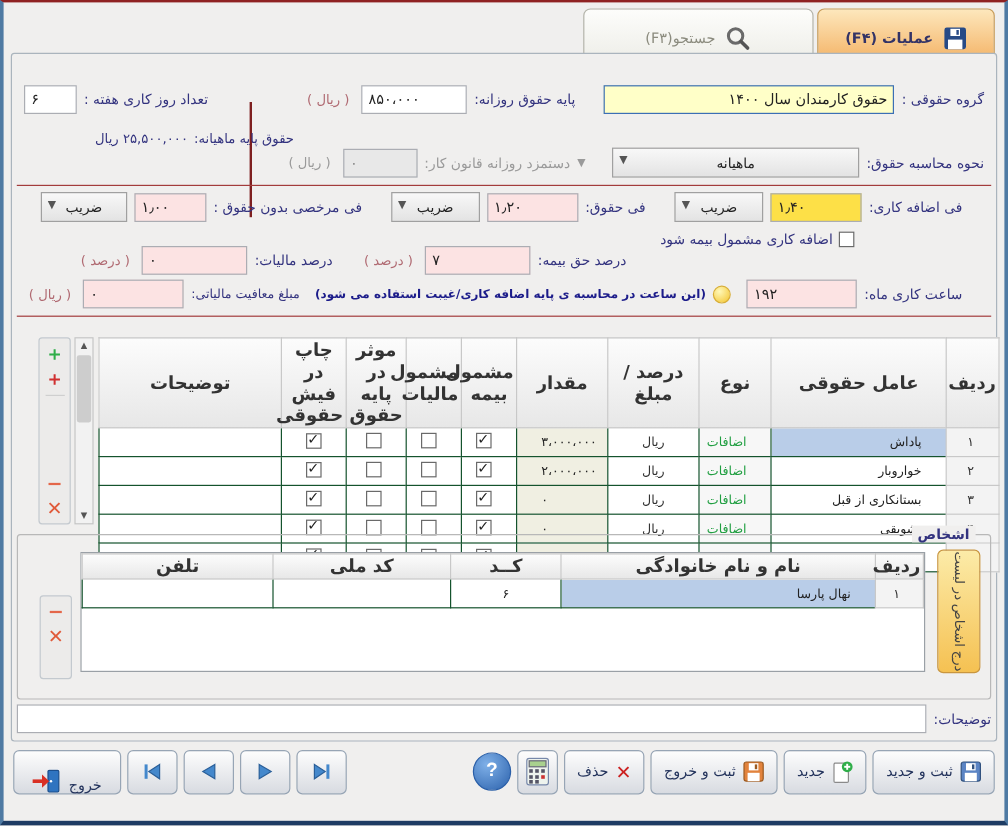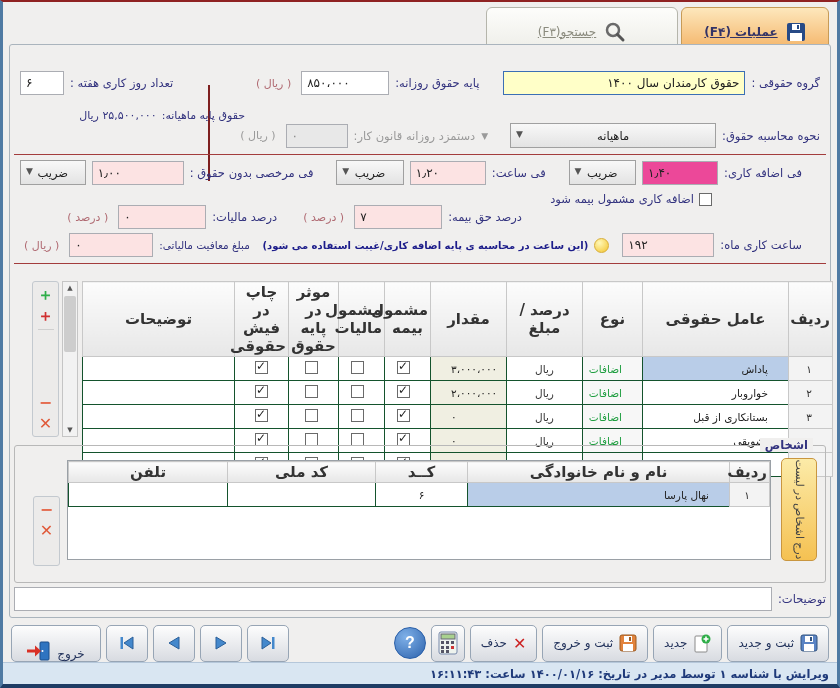--- a/index.html
+++ b/index.html
@@ -6,35 +6,35 @@
   body { background:#c9c9c9; font-family:"DejaVu Sans", sans-serif; }
   .window{
     position:relative; width:840px; height:688px; background:#f0efee;
     border-left:3px solid #4f7aa3; border-right:3px solid #4f7aa3;
     border-top:2px solid #8f2222; border-bottom:4px solid #1e3c64;
     direction:rtl; overflow:hidden; font-size:12px; color:#2e2e7a;
   }
   
   .tabstrip{ position:absolute; top:5px; right:8px; display:flex; gap:3px; }
   .tab{ height:49px; display:flex; align-items:center; justify-content:center; gap:8px;
-        border-radius:6px; padding:0 14px; cursor:default;text-decoration:underline; }
+        border-radius:6px; padding:0 14px; cursor:default; }
   .tab.active{ width:148px; background:linear-gradient(#fde7bc,#f3ae5e);
         border:1px solid #c79b57; color:#333366; font-weight:bold; }
   .tab.inactive{ width:192px; background:linear-gradient(#fdfdfb,#ecece6);
         border:1px solid #b5b5ab; color:#8b8b7e; }
   
   .panel{ position:absolute; top:42px; left:6px; right:6px; height:574px;
           border:1px solid #aab4bd; border-radius:3px; background:#f0efee; }
   .lbl{ color:#33337f; font-size:11.5px; white-space:nowrap; }
   .unit{ color:#b06a72; font-size:11px; white-space:nowrap; margin:0 4px; }
   .dis{ color:#9a9a9a !important; }
   .inp{ height:24px; border:1px solid #abadb3; background:#fff; font-family:inherit;
         font-size:12px; color:#222; padding:0 5px; text-align:left; direction:ltr; }
   .inp.yellow{ background:#ffffc8; border:1px solid #3b6fb5; text-align:right; direction:rtl; }
-  .inp.green{ background:#ec4899; }
+  .inp.green{ background:#fde047; }
   .inp.pink{ background:#fce3e3; }
   .inp.gray{ background:#e8e8e8; color:#8a8a8a; }
   .sel{ position:relative; height:25px; background:linear-gradient(#f8f8f8,#e3e3e3);
         border:1px solid #a0a0a0; display:flex; align-items:center;
         justify-content:center; font-size:11.5px; color:#222; }
   .sel .arr{ position:absolute; left:5px; top:5px; font-size:9px; color:#555; }
   .frow{ position:absolute; right:10px; left:10px; display:flex; align-items:center; gap:6px; }
   .spacer{ flex:1; }
   .sep{ position:absolute; left:4px; right:4px; height:1px; background:#a33c3c; }
   .cbx{ width:13px; height:13px; border:1px solid #6a6a6a; background:#fff;
@@ -158,29 +158,29 @@
     <div class="sep" style="top:109px;"></div>
 
     <div class="frow" style="top:115px; right:28px;">
       <span class="lbl">فی اضافه کاری:</span>
       <input class="inp green" style="width: 76px;" value="۱٫۴۰">
       <div class="sel" style="width:74px;">
         <span>ضریب</span>
         <span class="arr">▼</span>
       </div>
       <span style="width:12px;"></span>
-      <span class="lbl">فی ساعت:</span>
+      <span class="lbl">فی حقوق:</span>
       <input class="inp pink" style="width: 76px;" value="۱٫۲۰">
       <div class="sel" style="width:74px;">
         <span>ضریب</span>
         <span class="arr">▼</span>
       </div>
       <span style="width:12px;"></span>
       <span class="lbl">فی مرخصی بدون حقوق :</span>
-      <input class="inp pink" style="width: 92px;" value="۱٫۰۰">
+      <input class="inp pink" style="width: 60px;" value="۱٫۰۰">
       <div class="sel" style="width:72px;">
         <span>ضریب</span>
         <span class="arr">▼</span>
       </div>
     </div>
 
     <div style="position:absolute; top:147px; right:118px; display:flex; align-items:center; gap:5px;">
       <span class="cbx"></span>
       <span class="lbl">اضافه کاری مشمول بیمه شود</span>
     </div>
@@ -419,17 +419,14 @@
       <span>خروج</span>
       <svg width="24" height="20" viewBox="0 0 24 20">
         <rect x="13" y="1" width="9" height="18" rx="1" fill="#2f74c0" stroke="#1b4e8c"></rect>
         <circle cx="15.5" cy="10" r="1" fill="#fff"></circle>
         <rect x="0" y="8.5" width="8" height="3" fill="#d93025"></rect>
         <polygon points="8,4.5 14,10 8,15.5" fill="#d93025"></polygon>
       </svg>
     </button>
   </div>
 
-  <div class="statusbar">
-    <span>ویرایش  با شناسه ۱ توسط مدیر در تاریخ: ۱۴۰۰/۰۱/۱۶ ساعت: ۱۶:۱۱:۴۳</span>
-  </div>
 
 </div>
 
 </body></html>

